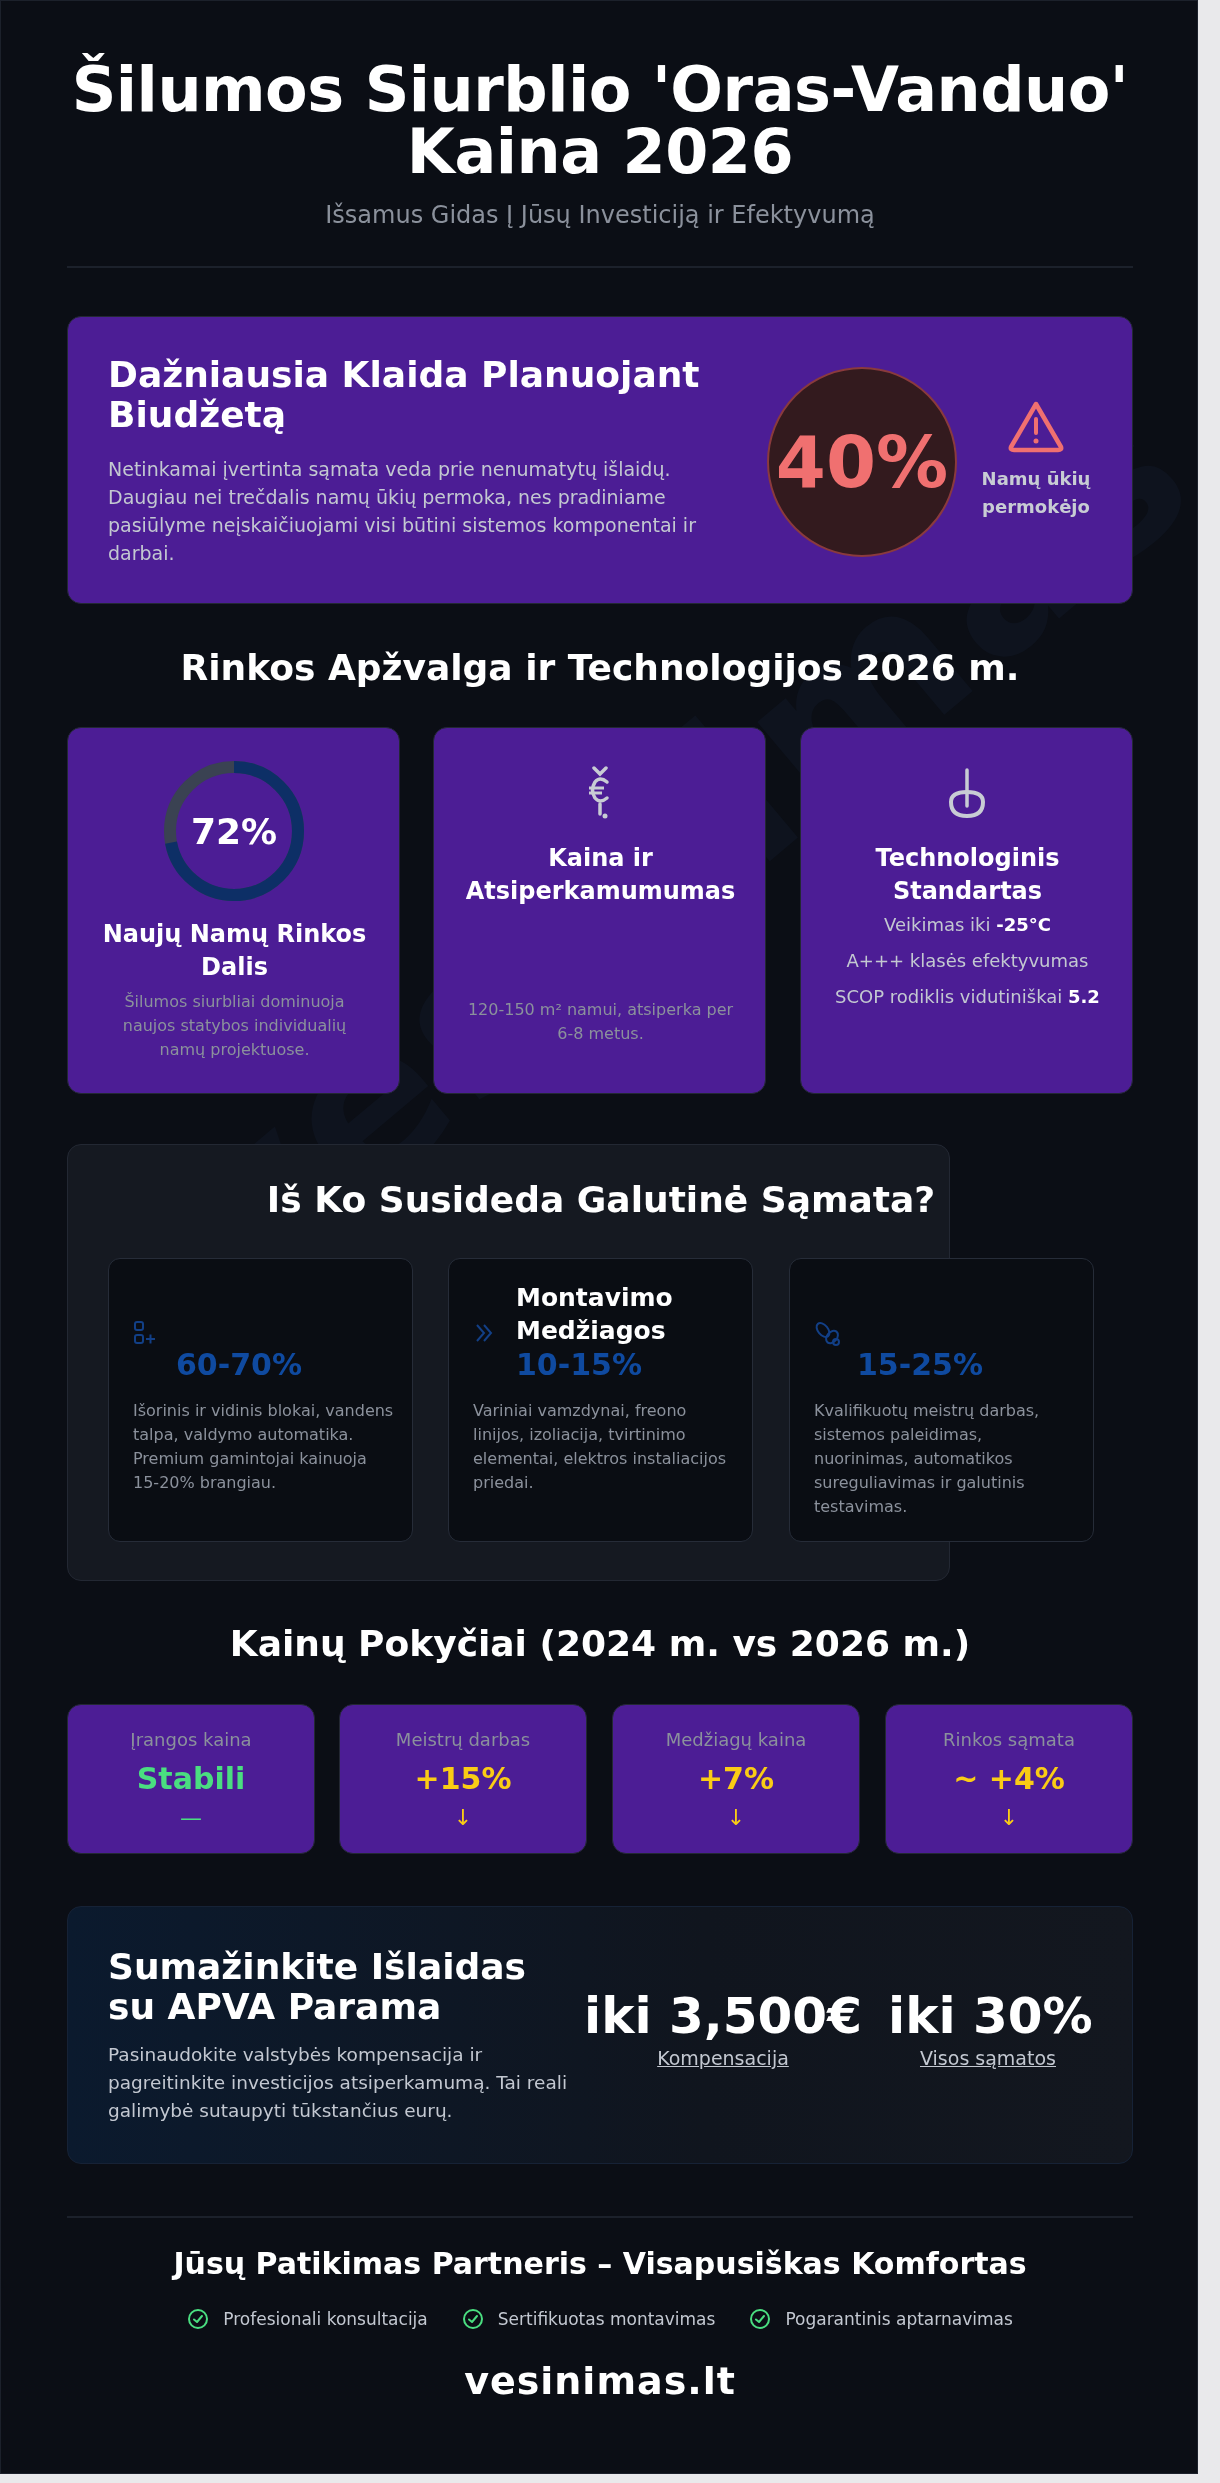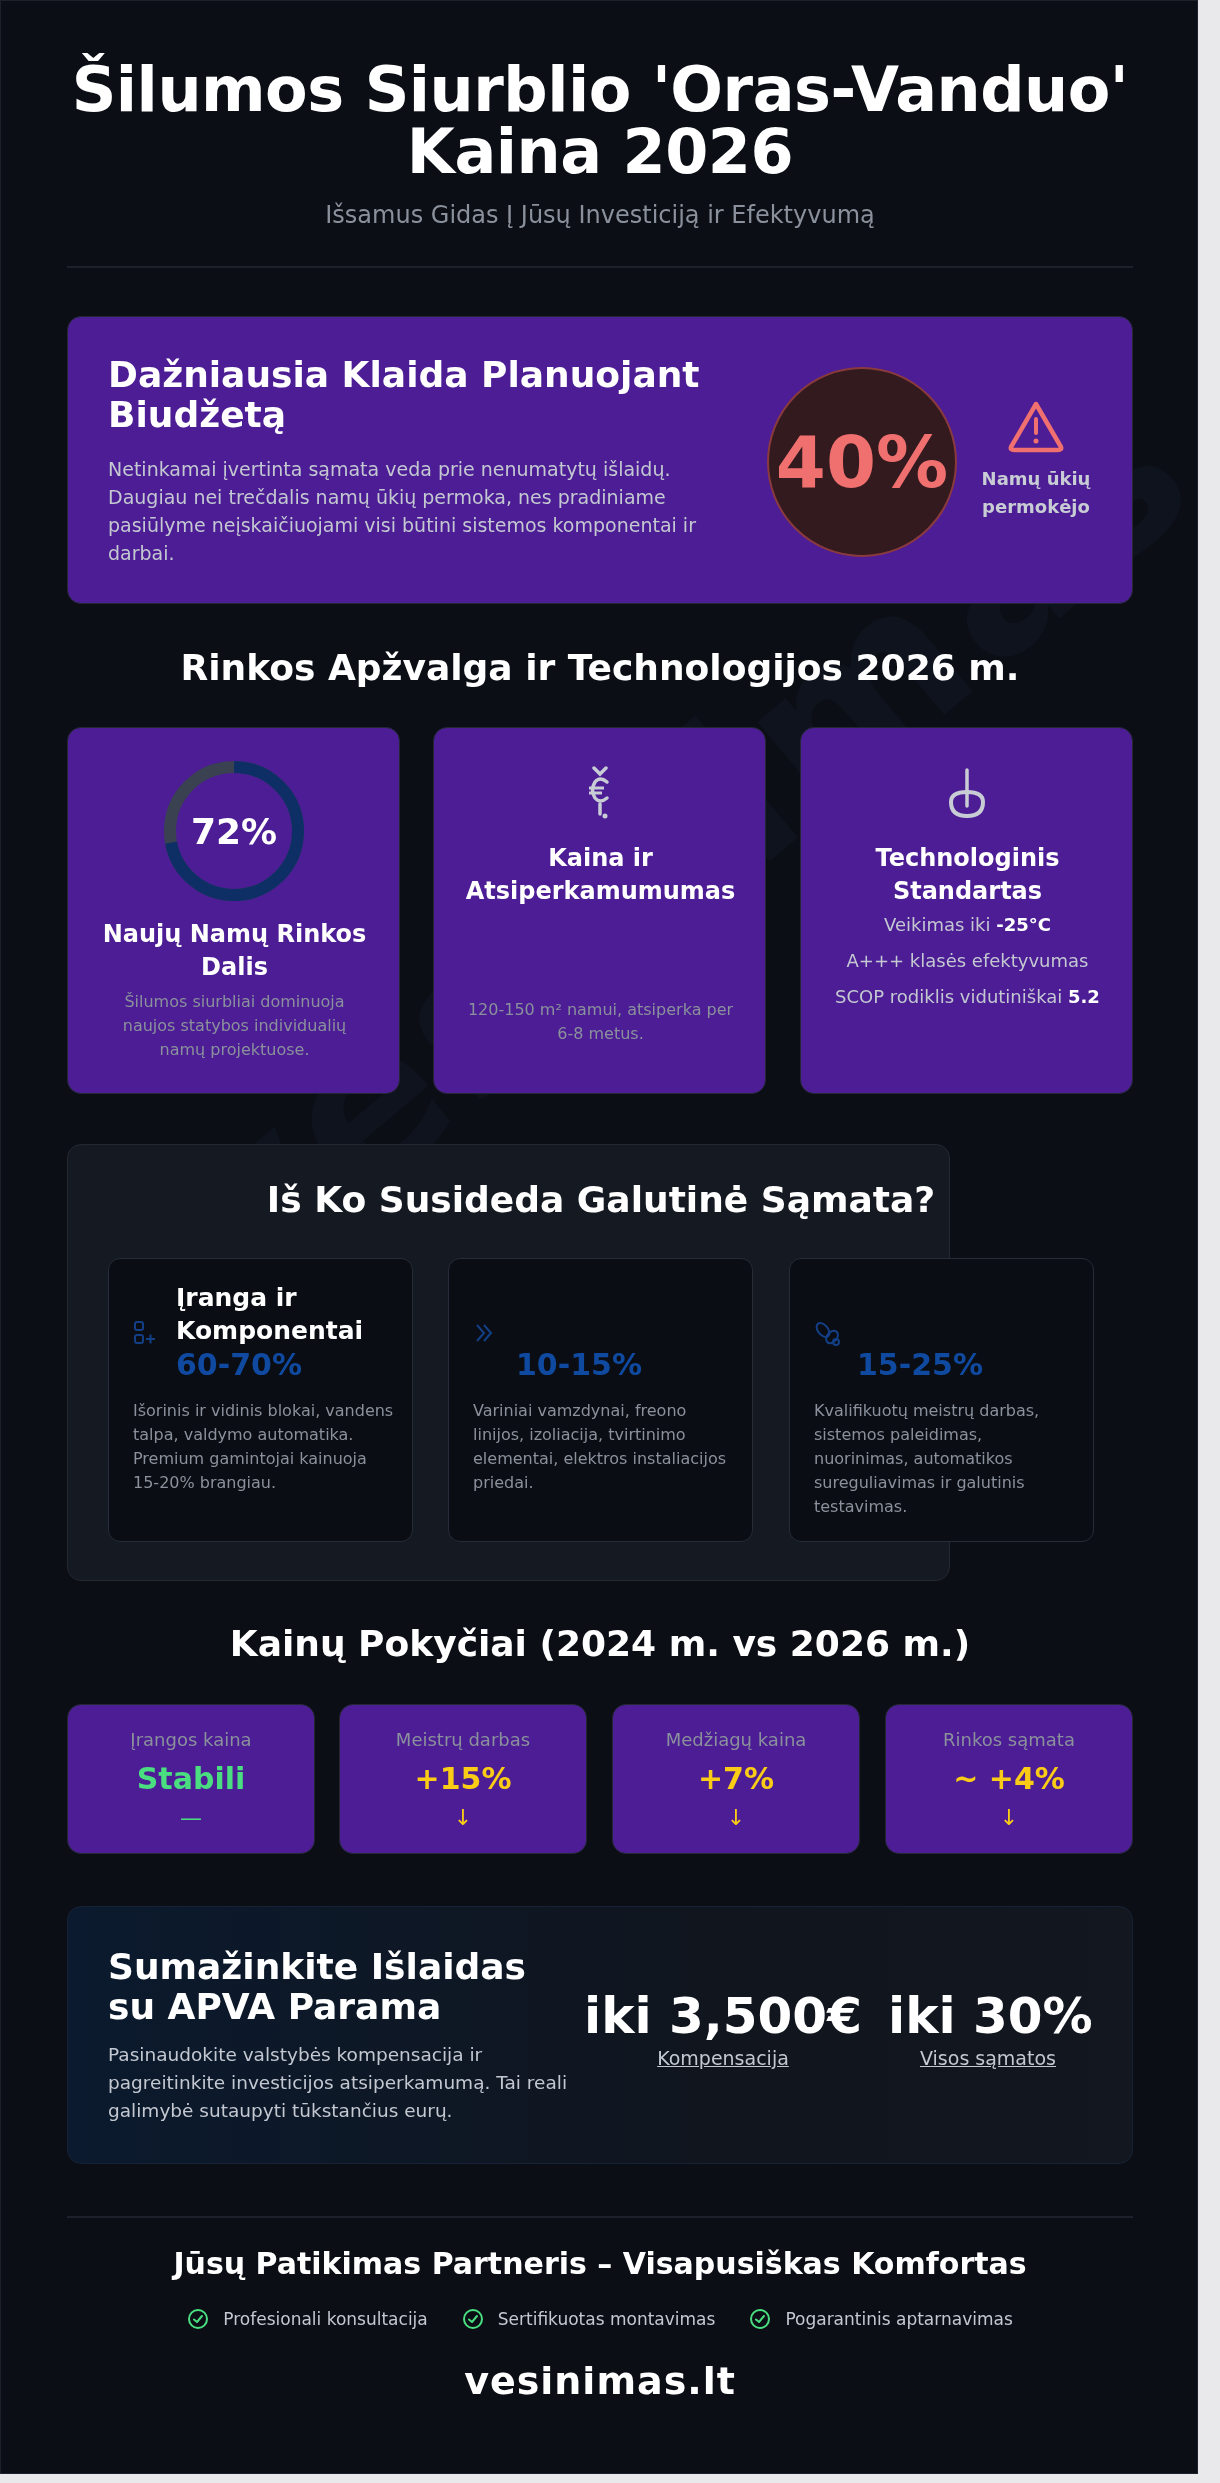--- a/index.html
+++ b/index.html
@@ -205,30 +205,30 @@
     <section class="card comp">
       <h2 class="section-title" style="top:34px">Iš Ko Susideda Galutinė Sąmata?</h2>
 
       <div class="ccard" style="left:40px">
         <svg class="c-icon" viewBox="0 0 24 28">
           <rect x="2" y="3" width="8" height="8" rx="2" fill="none" stroke="#123f86" stroke-width="2"></rect>
           <rect x="2" y="16" width="8" height="8" rx="2" fill="none" stroke="#123f86" stroke-width="2"></rect>
           <line x1="13" y1="20" x2="22" y2="20" stroke="#123f86" stroke-width="2"></line>
           <line x1="17.5" y1="15.5" x2="17.5" y2="24.5" stroke="#123f86" stroke-width="2"></line>
         </svg>
-        <div class="c-title">Įranga ir Komponentai</div>
         <div class="c-pct">60-70%</div>
         <div class="c-text">Išorinis ir vidinis blokai, vandens talpa, valdymo automatika. Premium gamintojai kainuoja 15-20% brangiau.</div>
       </div>
 
       <div class="ccard" style="left:380px">
         <svg class="c-icon" viewBox="0 0 24 28">
           <path d="M4 6 L11 14 L4 22" fill="none" stroke="#123f86" stroke-width="2"></path>
           <path d="M11 6 L18 14 L11 22" fill="none" stroke="#123f86" stroke-width="2"></path>
         </svg>
+        <div class="c-title">Montavimo Medžiagos</div>
         <div class="c-pct">10-15%</div>
         <div class="c-text">Variniai vamzdynai, freono linijos, izoliacija, tvirtinimo elementai, elektros instaliacijos priedai.</div>
       </div>
 
       <div class="ccard" style="left:721px">
         <svg class="c-icon" viewBox="0 0 28 28" style="width:28px">
           <ellipse cx="9" cy="11" rx="5" ry="8" transform="rotate(-40 9 11)" fill="none" stroke="#123f86" stroke-width="2"></ellipse>
           <ellipse cx="18" cy="18" rx="5" ry="7" transform="rotate(40 18 18)" fill="none" stroke="#123f86" stroke-width="2"></ellipse>
           <circle cx="22" cy="23" r="3" fill="none" stroke="#123f86" stroke-width="2"></circle>
         </svg>

